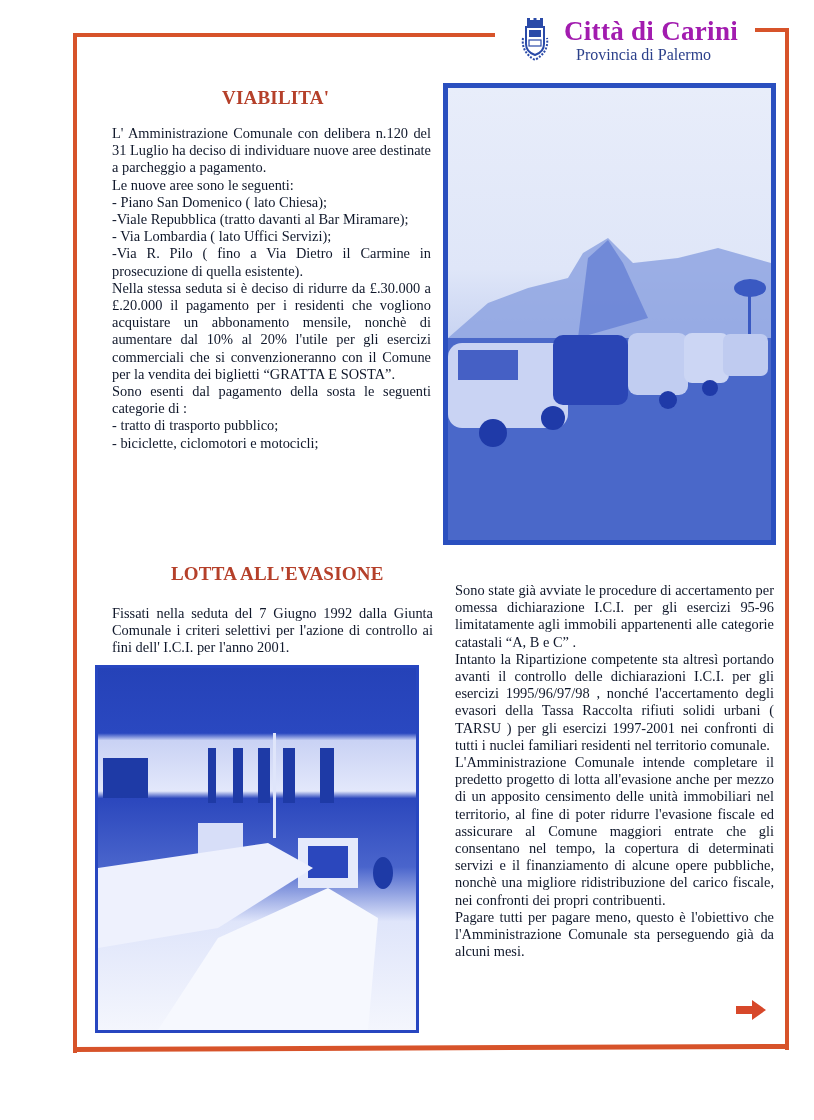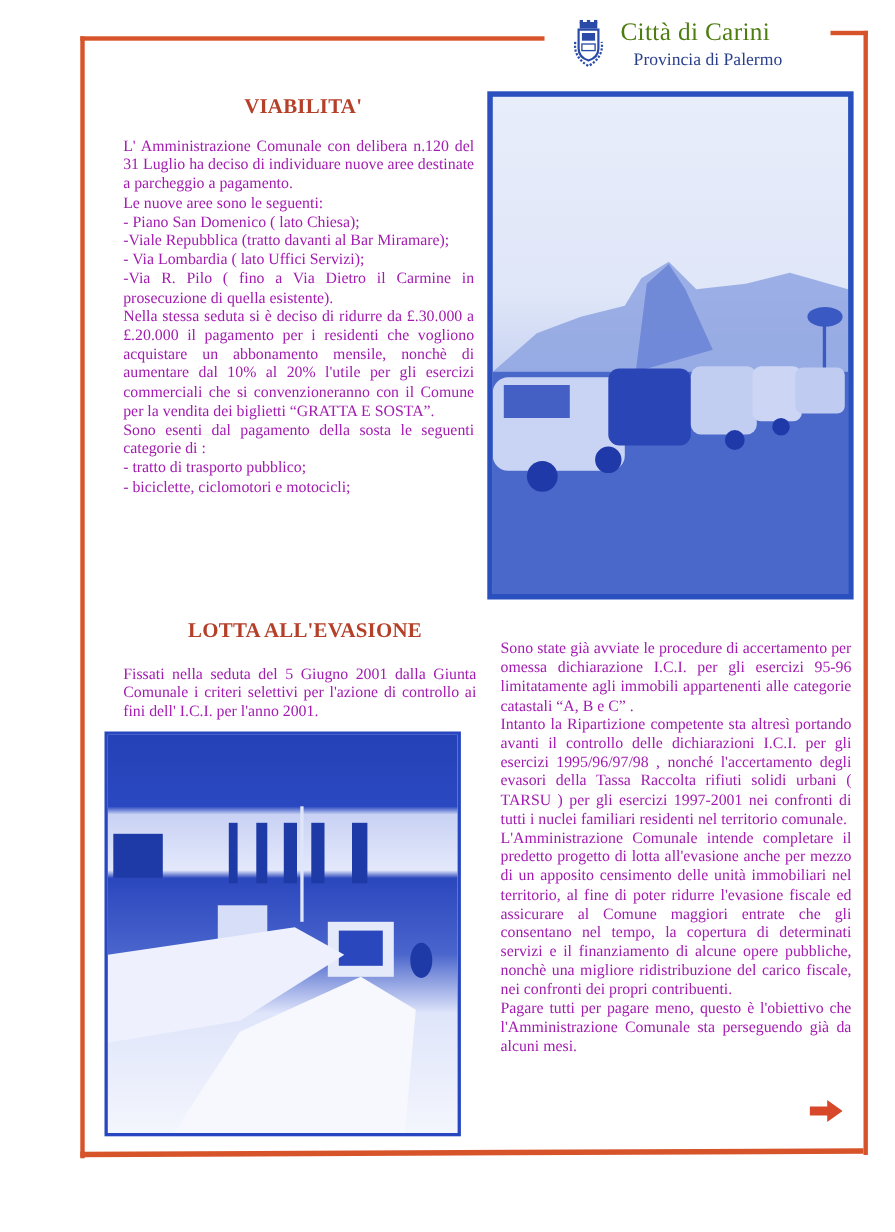--- a/index.html
+++ b/index.html
@@ -6,28 +6,28 @@
   body { width:814px; height:1120px; background:#ffffff; position:relative; overflow:hidden;
          font-family:"Liberation Serif", "DejaVu Serif", serif; color:#1f2a5a; }
   .frame-top-left { position:absolute; left:73px; top:33px; width:422px; height:4px; background:#d7532a; }
   .frame-left { position:absolute; left:73px; top:33px; width:4px; height:1020px; background:#d7532a; }
   .frame-bottom { position:absolute; left:73px; top:1047px; width:712px; height:5px; background:#d7532a; transform:rotate(-0.25deg); transform-origin:left; }
   .frame-top-right { position:absolute; left:755px; top:28px; width:34px; height:4px; background:#d7532a; }
   .frame-right { position:absolute; left:785px; top:28px; width:4px; height:1022px; background:#d7532a; }
 
   .header { position:absolute; left:520px; top:16px; width:230px; height:50px; }
   .crest { position:absolute; left:0; top:2px; width:30px; height:44px; }
-  .title { position:absolute; left:44px; top:0; font-size:23px; color:#4d7c0f; font-weight:normal; letter-spacing:0.3px; white-space:nowrap; }
+  .title { position:absolute; left:44px; top:0; font-size:27px; color:#a21caf; font-weight:bold; letter-spacing:0.3px; white-space:nowrap; }
   .subtitle { position:absolute; left:56px; top:30px; font-size:16px; color:#2a3f8a; white-space:nowrap; }
 
   .heading { position:absolute; font-weight:bold; color:#b5402a; font-size:19px; letter-spacing:0.2px; }
   .h1 { left:222px; top:87px; }
   .h2 { left:171px; top:563px;text-align:right; }
 
-  .text { position:absolute; font-size:14.4px; line-height:17.2px; text-align:justify; color:#a21caf; }
+  .text { position:absolute; font-size:14.4px; line-height:17.2px; text-align:justify; color:#0f172a; }
   .text p { margin:0; }
   .t1 { left:112px; top:125px; width:319px; }
   .t2 { left:112px; top:605px; width:321px; }
   .t3 { left:455px; top:582px; width:319px; }
 
   .photo1 { position:absolute; left:443px; top:83px; width:333px; height:462px; border:5px solid #2a4fbf; box-sizing:border-box; overflow:hidden;
             background:linear-gradient(180deg,#e8edfa 0%, #dfe6f8 40%, #c9d4f2 55%, #6d87d8 62%, #4a68c9 75%, #5571cf 100%); }
   .photo2 { position:absolute; left:95px; top:665px; width:324px; height:368px; border:3px solid #2746c0; box-sizing:border-box; overflow:hidden;
             background:linear-gradient(180deg,#2542b8 0%, #2a48c0 18%, #c9d2f4 20%, #e3e8fb 34%, #2b47bd 36%, #4a65cc 55%, #dfe5fa 70%, #f4f6fd 100%); }
   .arrow { position:absolute; left:736px; top:1000px; width:30px; height:20px; }
@@ -91,21 +91,21 @@
       <rect x="275" y="246" width="45" height="42" rx="7" fill="#bfcbf0"></rect>
       <circle cx="220" cy="312" r="9" fill="#1f3aa8"></circle>
         <circle cx="262" cy="300" r="8" fill="#1f3aa8"></circle>
     </g>
   </svg>
 </div>
 
 <div class="heading h2">LOTTA ALL'EVASIONE</div>
 
 <div class="text t2">
-  <p>Fissati nella seduta  del 5 Giugno 2001 dalla Giunta Comunale i criteri selettivi per l'azione di controllo ai fini dell' I.C.I. per l'anno 2001.</p>
+  <p>Fissati nella seduta  del 7 Giugno 1992 dalla Giunta Comunale i criteri selettivi per l'azione di controllo ai fini dell' I.C.I. per l'anno 2001.</p>
 </div>
 
 <div class="photo2">
   <svg width="318" height="362" viewBox="0 0 318 362">
     <g fill="#1e3aa6">
       <rect x="110" y="80" width="8" height="55"></rect>
         <rect x="135" y="80" width="10" height="55"></rect>
         <rect x="160" y="80" width="12" height="55"></rect>
       <rect x="185" y="80" width="12" height="55"></rect>
         <rect x="222" y="80" width="14" height="55"></rect>

